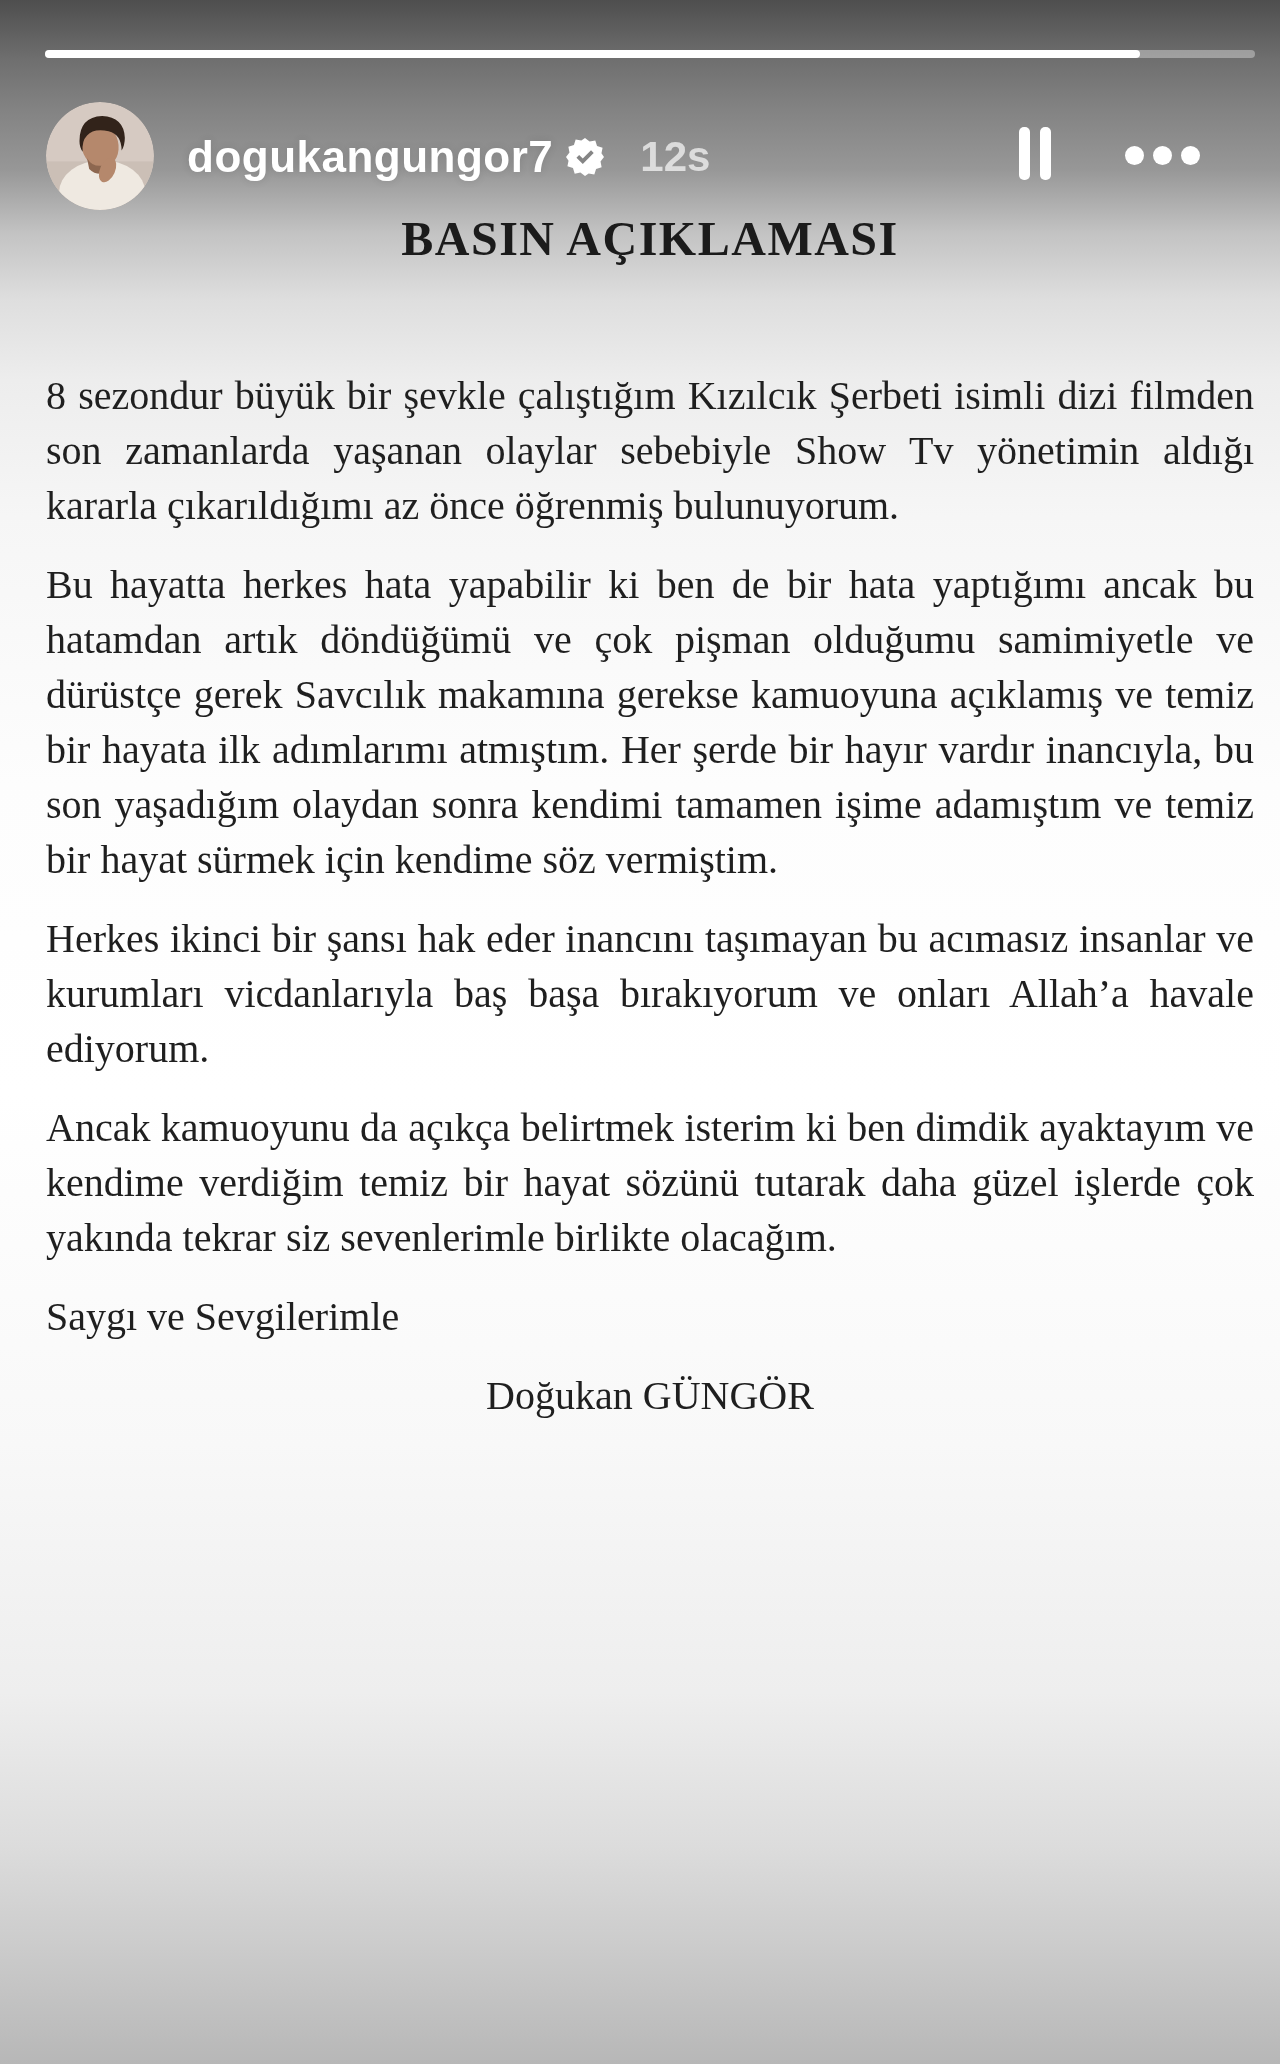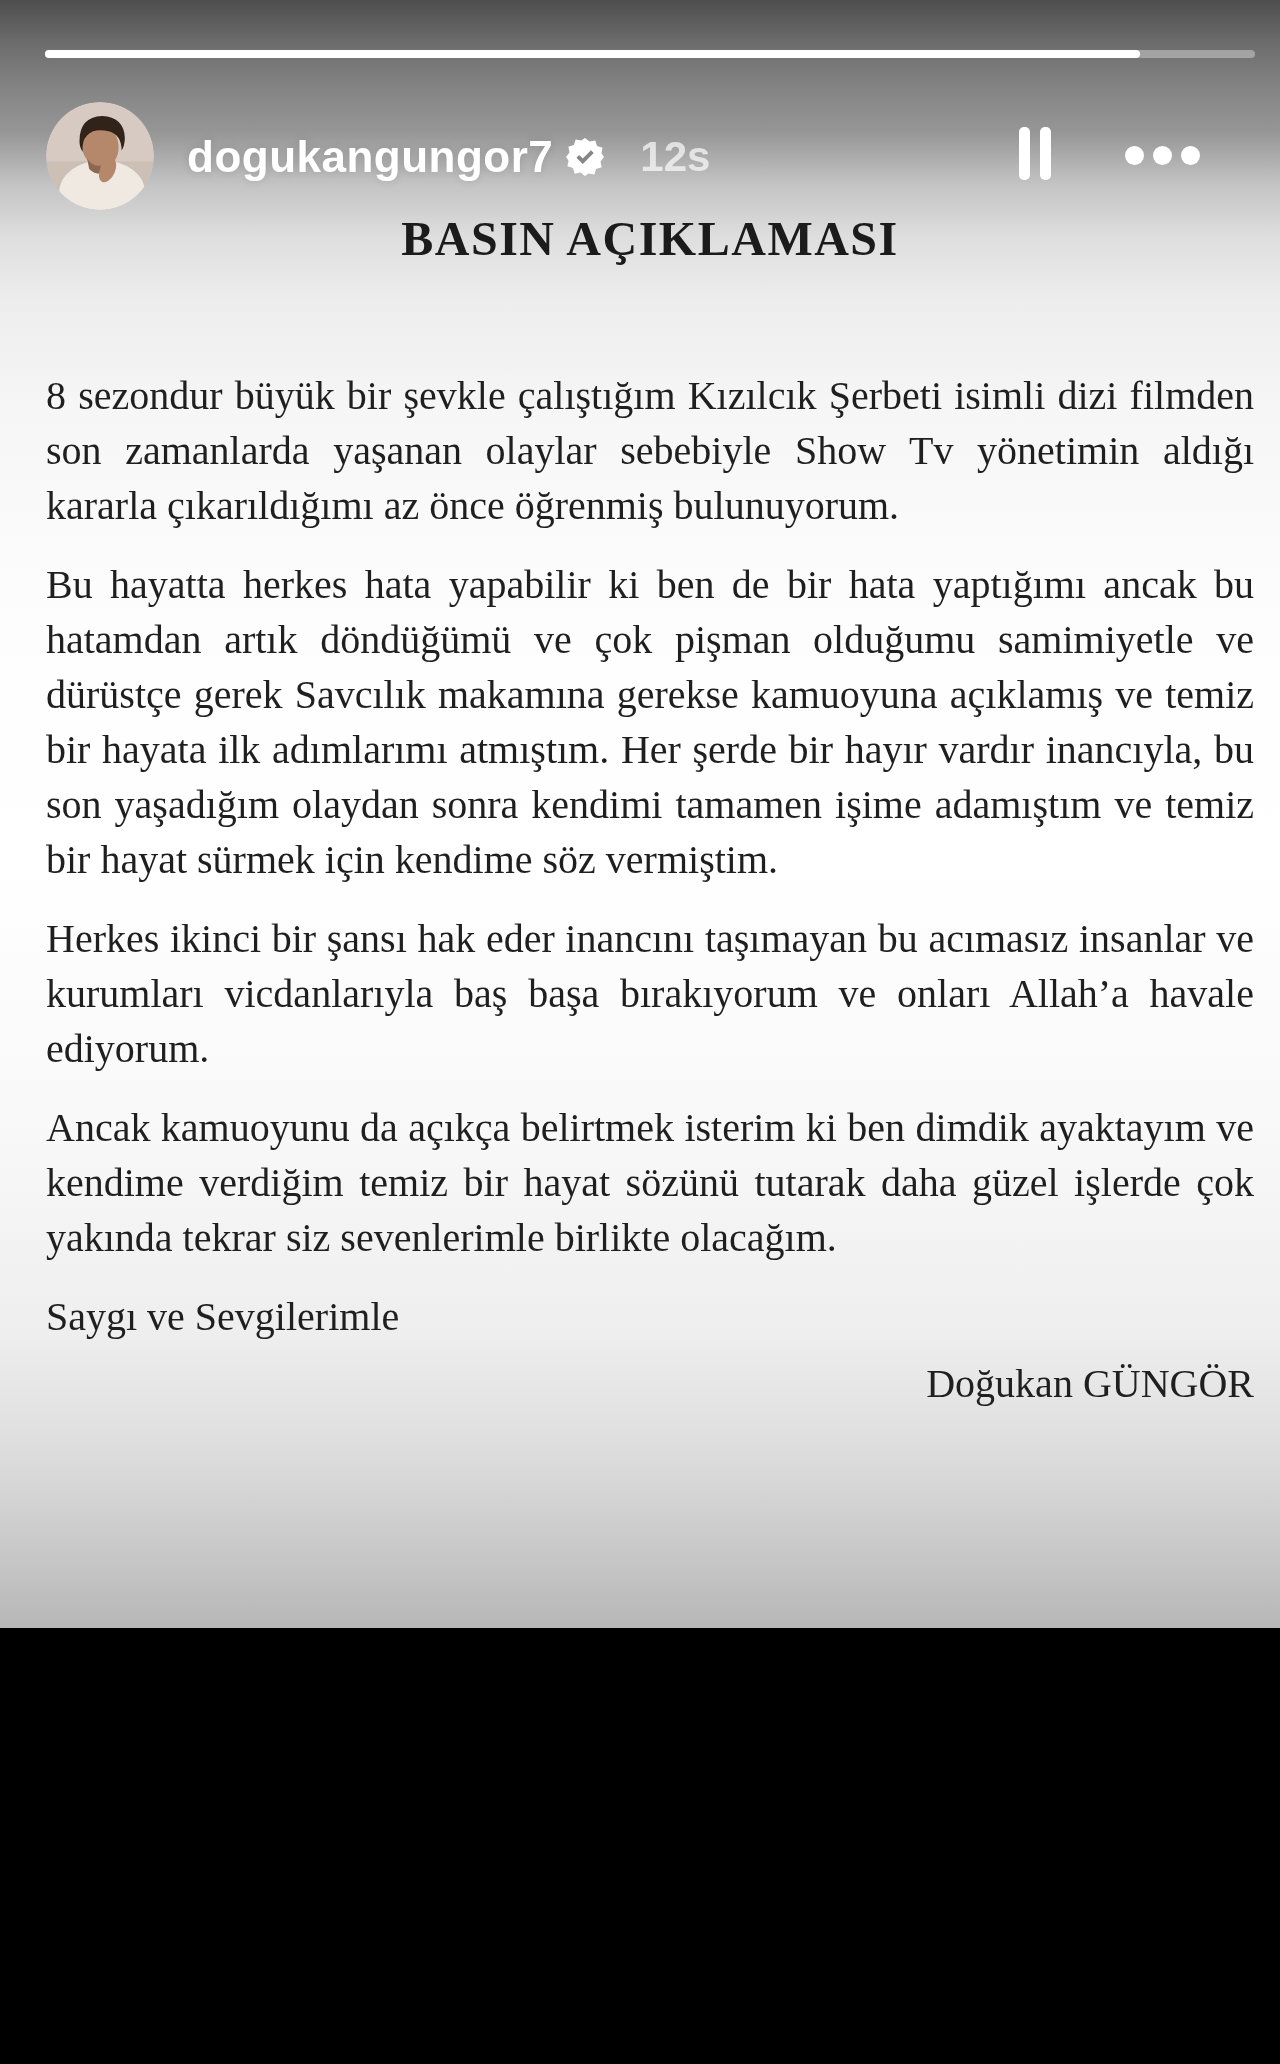--- a/index.html
+++ b/index.html
@@ -1,19 +1,19 @@
 <!DOCTYPE html>
 <html><head>
 <meta charset="utf-8">
 <style>
   html, body { margin: 0; padding: 0; background: #000; }
   .page {
     position: relative;
     width: 1280px;
-    height: 1628px;
+    height: 2064px;
     overflow: hidden;
     font-family: "Liberation Sans", sans-serif;
     background: linear-gradient(180deg,
       #4e4e4e 0%,
       #6f6f6f 2.9%,
       #828282 5.2%,
       #979797 8.2%,
       #c3c3c3 11.3%,
       #dedede 14.5%,
       #ededed 18.4%,
@@ -102,22 +102,22 @@
   }
   .statement-body p {
     margin: 0 0 24px 0;
     font-family: "Liberation Serif", "DejaVu Serif", serif;
     font-size: 40px;
     line-height: 55px;
     color: #1f1f1f;
     text-align: justify;
     text-justify: inter-word;
   }
-  .statement-body p.closing { text-align: left; margin-bottom: 12px; }
-  .statement-body p.signature { text-align: right; margin-bottom: 3px; font-family: Liberation Serif, serif; }
+  .statement-body p.closing { text-align: left; }
+  .statement-body p.signature { text-align: center; margin-bottom: 3px; font-family: Liberation Serif, serif; }
 </style>
 </head>
 <body>
 
 <div class="page">
 
   <div class="progress-track">
     <div class="progress-fill" style="width: 90.5%;"></div>
   </div>
 

